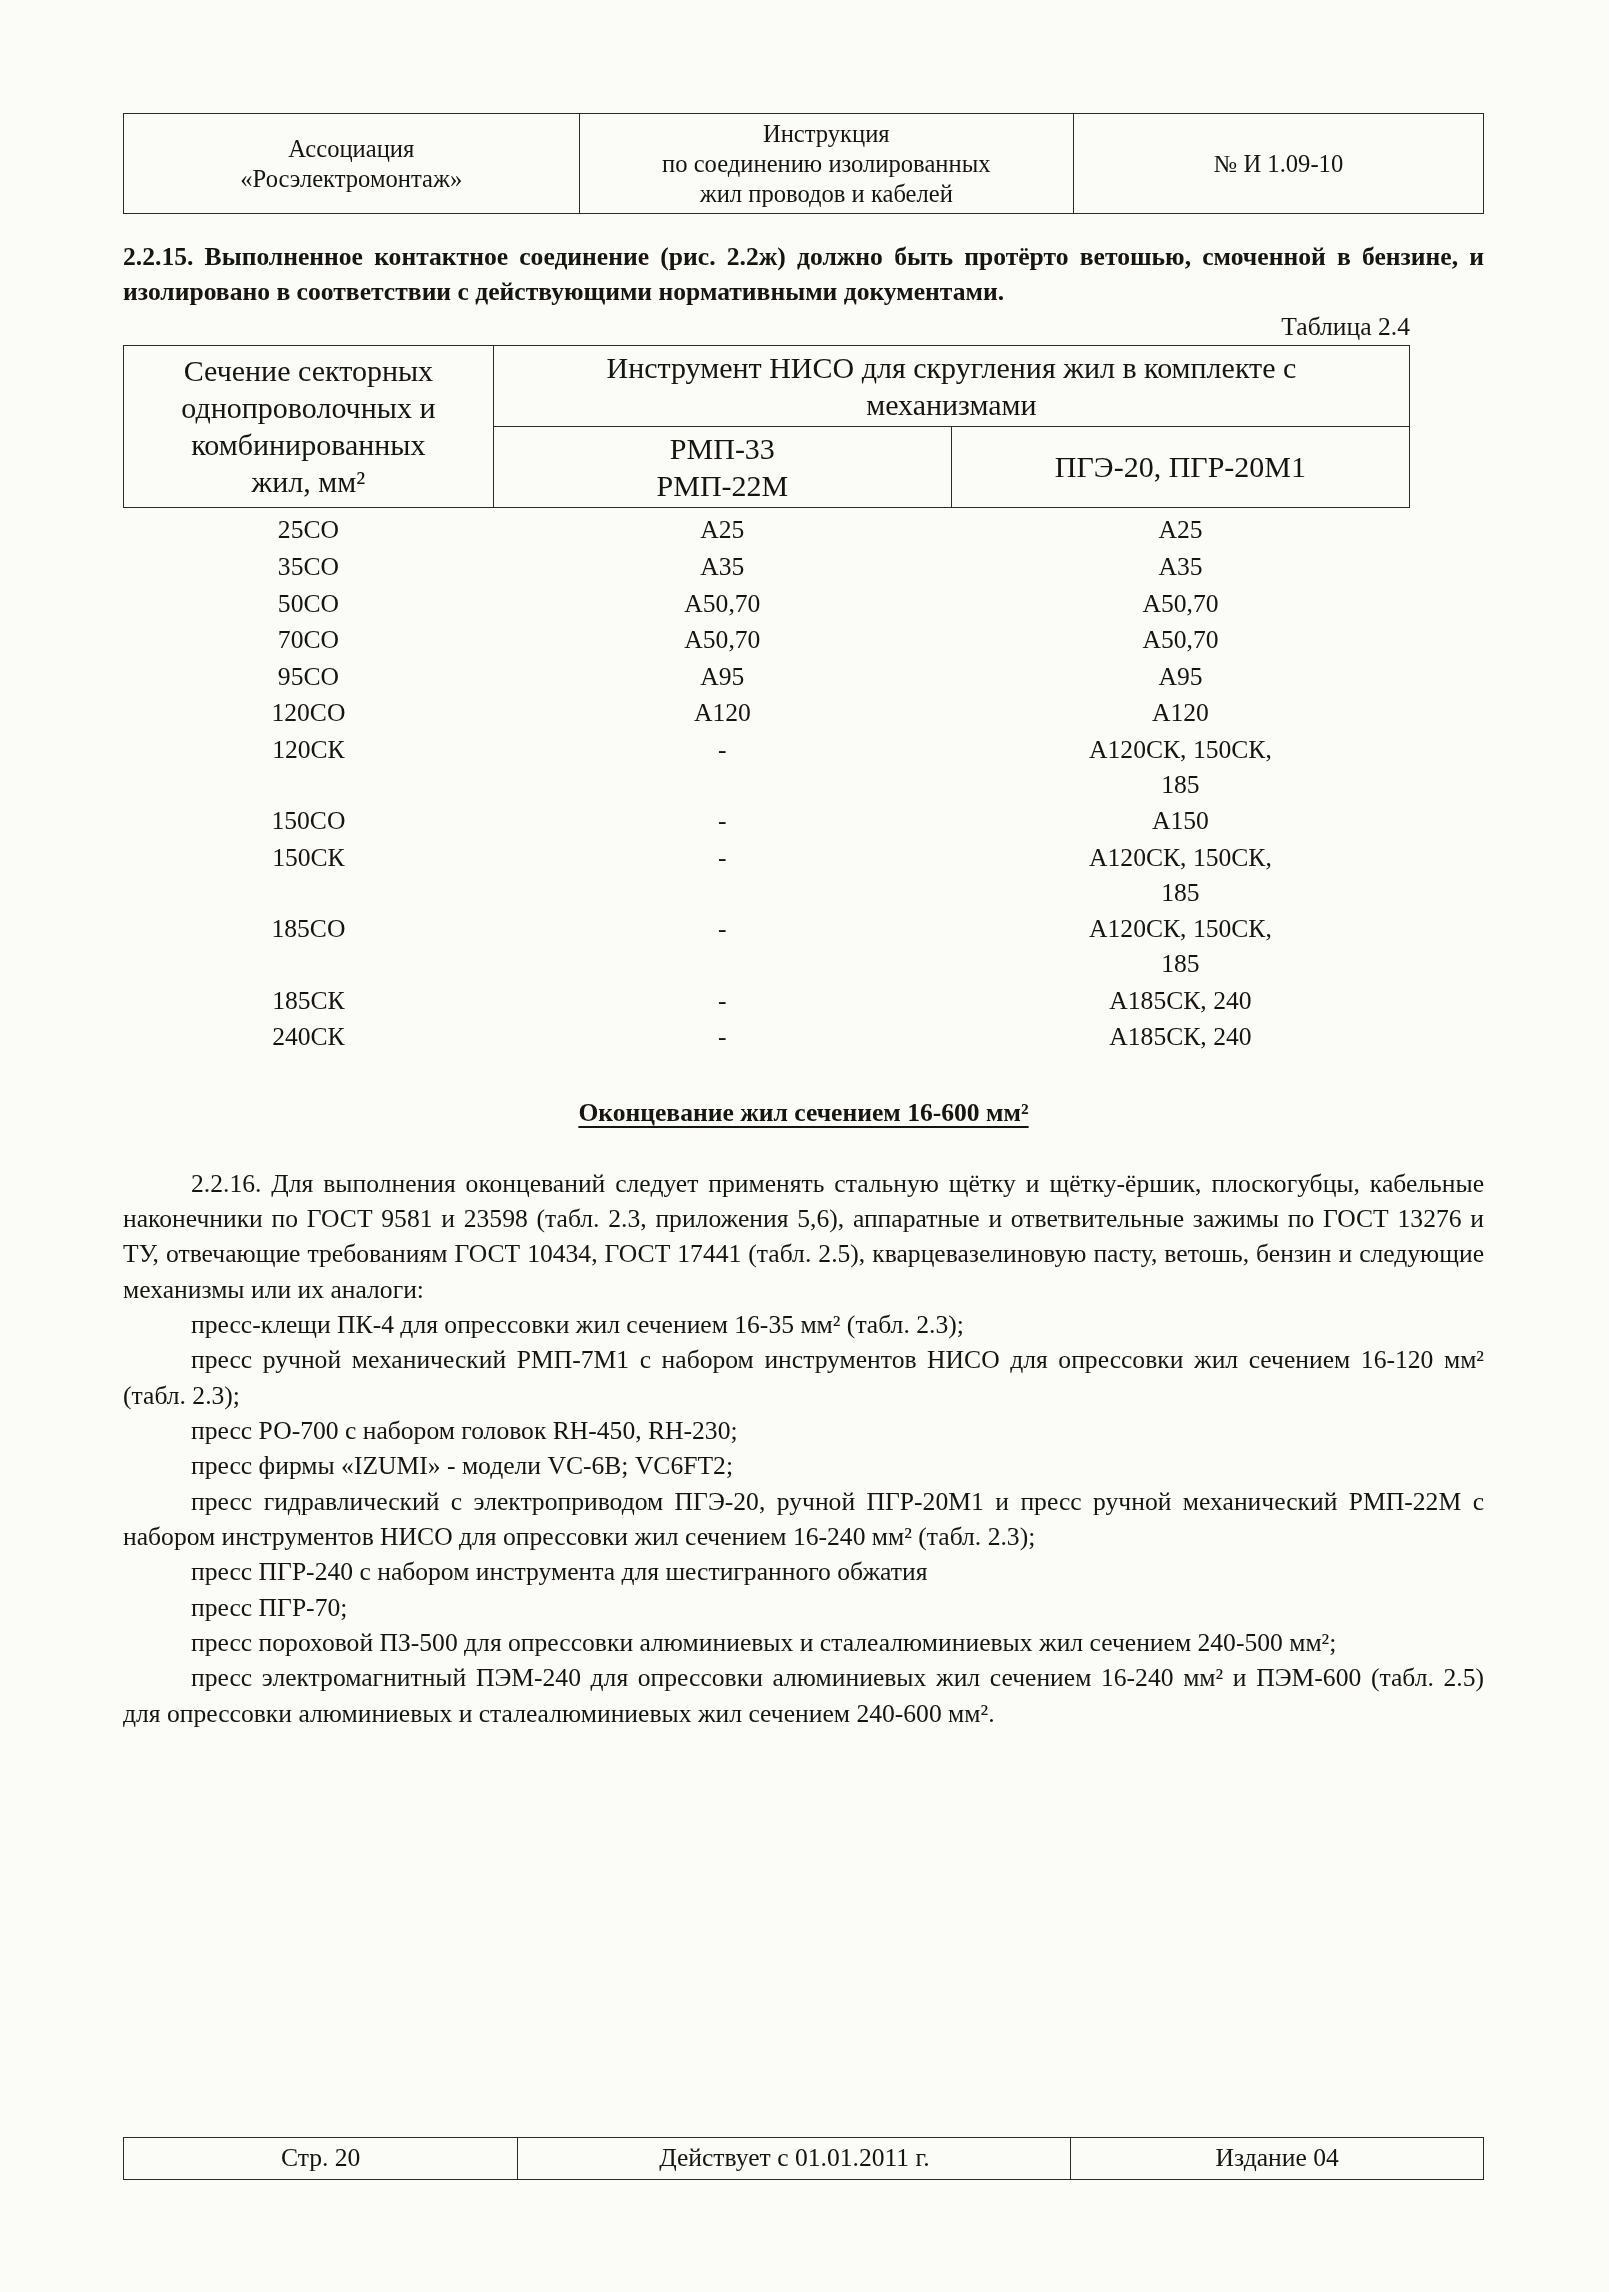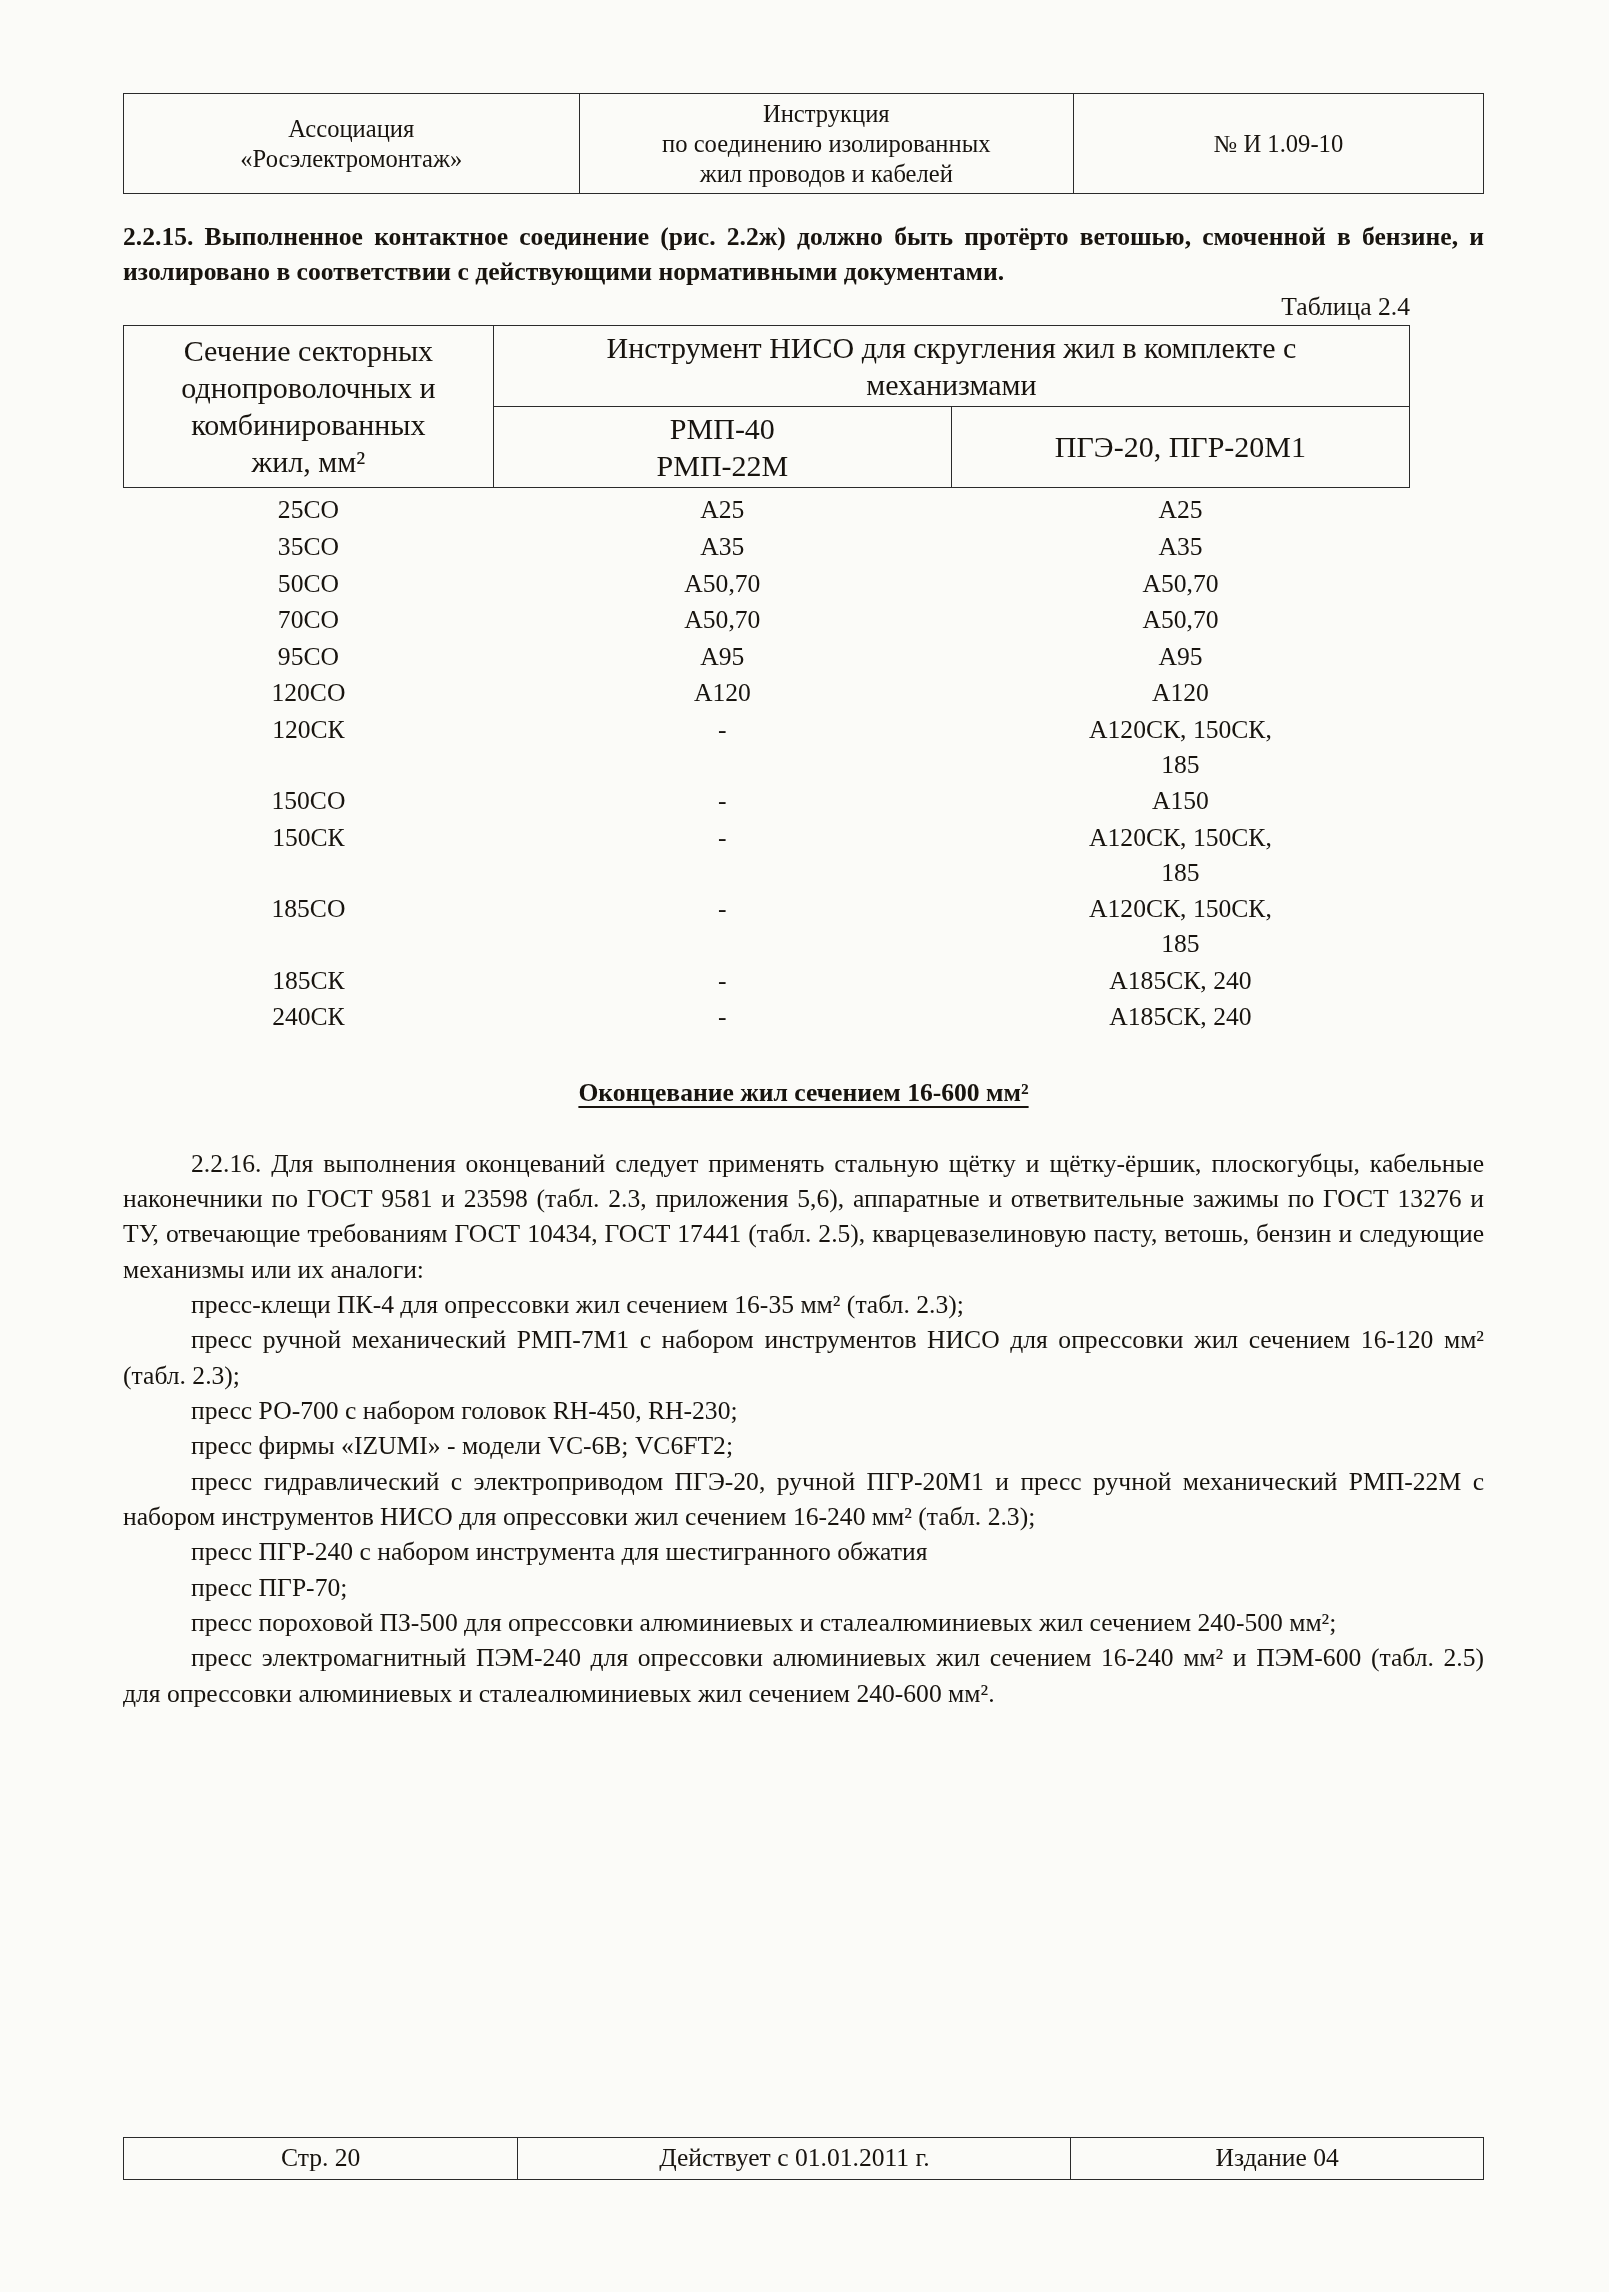--- a/index.html
+++ b/index.html
@@ -14,21 +14,21 @@
   .page {
     box-sizing: border-box;
     width: 1610px;
     min-height: 2292px;
     padding: 93px 126px 112px 123px;
     display: flex;
     flex-direction: column;
   }
 
   
-  .hdr { width: 100%; border-collapse: collapse; table-layout: fixed; }
+  .hdr { width: 100%; border-collapse: collapse; table-layout: fixed; margin-top: 20px; }
   .hdr td {
     border: 1.9px solid #2b2b2b;
     text-align: center;
     vertical-align: middle;
     padding: 4.7px 9.5px;
     white-space: pre-line;
     line-height: 1.22;
     font-size: 24.6px;
   }
   .hdr .hdr-c1 { width: 33.5%; }
@@ -125,21 +125,21 @@
     <thead>
       <tr>
         <th rowspan="2" class="t24-c1">Сечение секторных
 однопроволочных и
 комбинированных
 жил, мм²</th>
         <th colspan="2" class="t24-span">Инструмент НИСО для скругления жил в комплекте с
 механизмами</th>
       </tr>
       <tr>
-        <th class="t24-c2h">РМП-40
+        <th class="t24-c2h">РМП-33
 РМП-22М</th>
         <th class="t24-c3h">ПГЭ-20, ПГР-20М1</th>
       </tr>
     </thead>
     <tbody id="t24-body">
   <tr>
     <td class="cell-section">25СО</td>
     <td class="cell-rmp">А25</td>
     <td class="cell-pge">А25</td>
   </tr>

